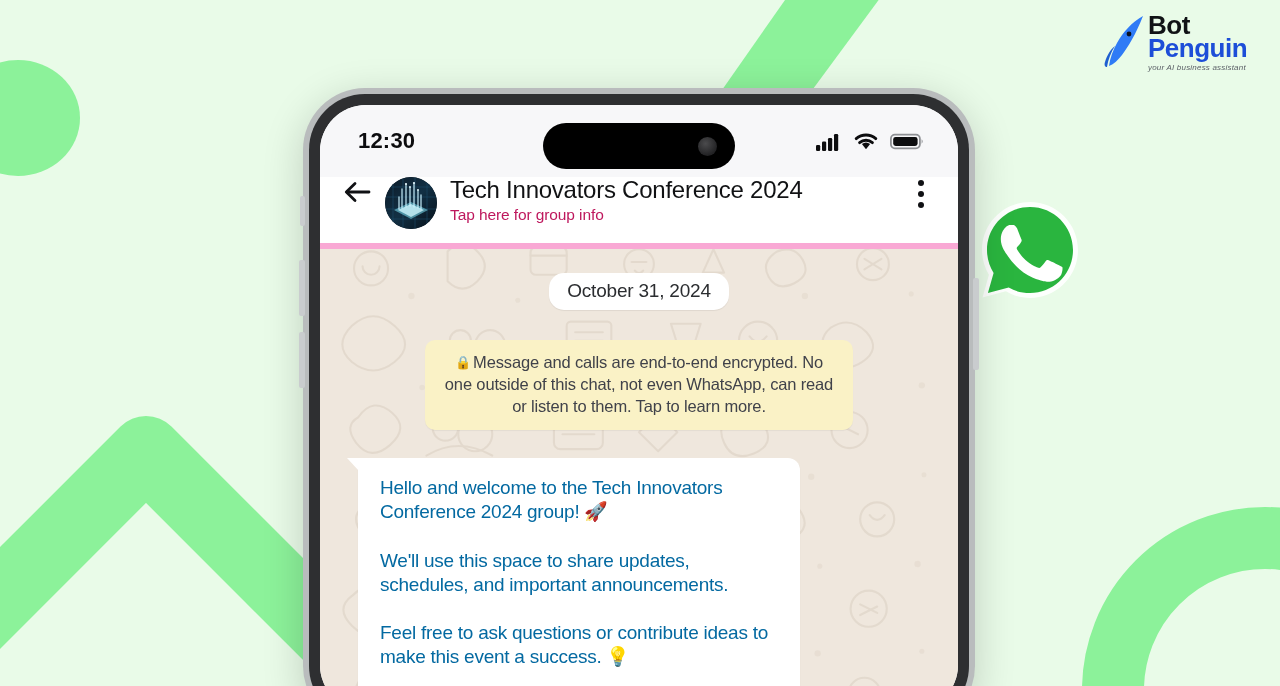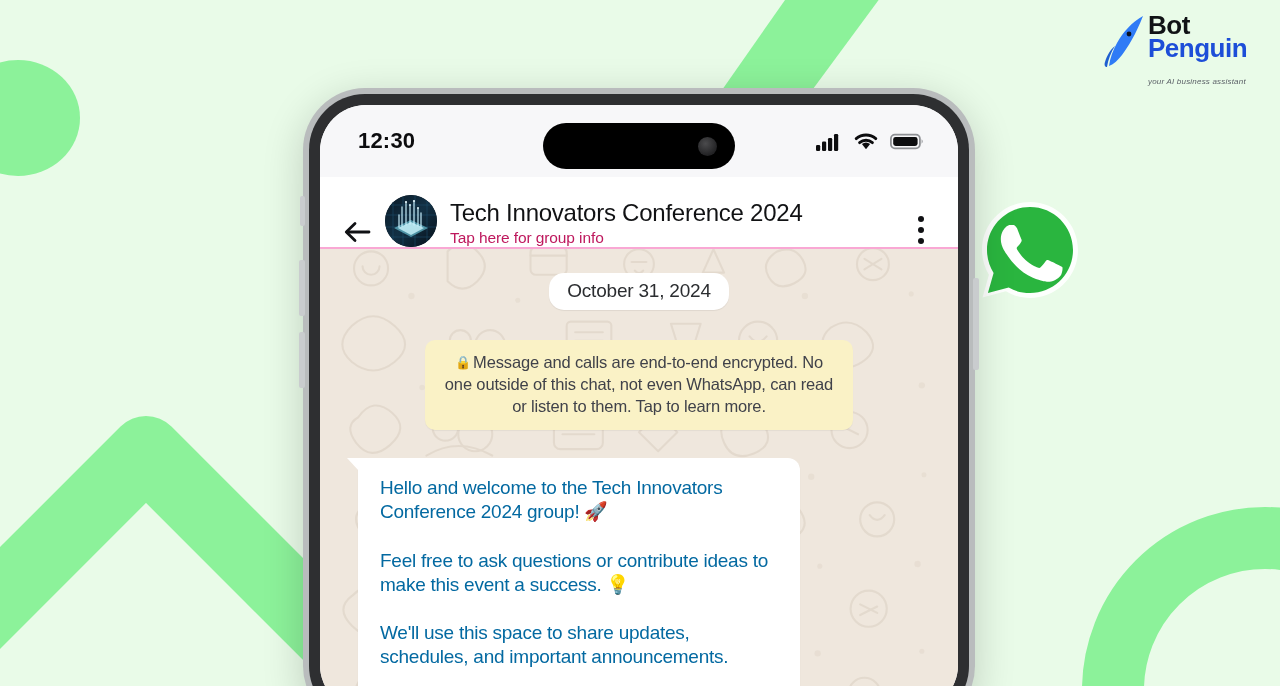--- a/index.html
+++ b/index.html
@@ -26,21 +26,21 @@
   .logo-bot {
     font-size: 26px; font-weight: bold; color: #111316;
     letter-spacing: -0.5px; display: block;
   }
   .logo-penguin {
     font-size: 26px; font-weight: bold; color: #1d4ed8;
     letter-spacing: -0.5px; display: block; margin-top: -3px;
   }
   .logo-tag {
     font-size: 8px; color: #5a5f66; font-style: italic;
-    display: block; margin-top: 17px; letter-spacing: 0.2px;
+    display: block; margin-top: 3px; letter-spacing: 0.2px;
   }
 
   
   .wa-badge {
     position: absolute; left: 978px; top: 198px;
     width: 104px; height: 104px;
   }
 
   
   .phone {
@@ -99,23 +99,23 @@
     width: 19px; height: 19px; border-radius: 50%;
     background: radial-gradient(circle at 40% 35%, #4b4b4d, #222224 70%);
   }
   .status-icons {
     margin-left: auto; display: flex; align-items: center; gap: 11px;
   }
 
   
   .chat-header {
     height: 72px; background: #ffffff;
-    display: flex; align-items: flex-end;
+    display: flex; align-items: flex-start;
     padding: 0 24px 0 22px;
-    border-bottom: 2px solid #f9a8d4;
+    border-bottom: 6px solid #f9a8d4;
   }
   .back-btn { width: 30px; height: 30px; flex: 0 0 30px; cursor: pointer; }
   .avatar {
     width: 52px; height: 52px; border-radius: 50%;
     margin-left: 13px; flex: 0 0 52px;
     overflow: hidden; background: #0d1b26;
   }
   .avatar svg { display: block; }
   .hdr-texts { margin-left: 13px; flex: 1 1 auto; min-width: 0; }
   .hdr-title {
@@ -432,22 +432,22 @@
 
           <div class="enc-row">
             <div class="enc-note">
               <span class="lock-glyph">🔒</span><span>Message and calls are end-to-end encrypted. No one outside of this chat, not even WhatsApp, can read or listen to them. Tap to learn more.</span>
             </div>
           </div>
 
           <div class="msg-row">
             <div class="bubble">
               <p>Hello and welcome to the Tech Innovators Conference 2024 group! 🚀</p>
+              <p>We'll use this space to share updates, schedules, and important announcements.</p>
               <p>Feel free to ask questions or contribute ideas to make this event a success. 💡</p>
-              <p>We'll use this space to share updates, schedules, and important announcements.</p>
               <div class="msg-time">1.05 PM</div>
             </div>
           </div>
 
         </div>
       </div>
 
     </div>
   </div>
 </div>

